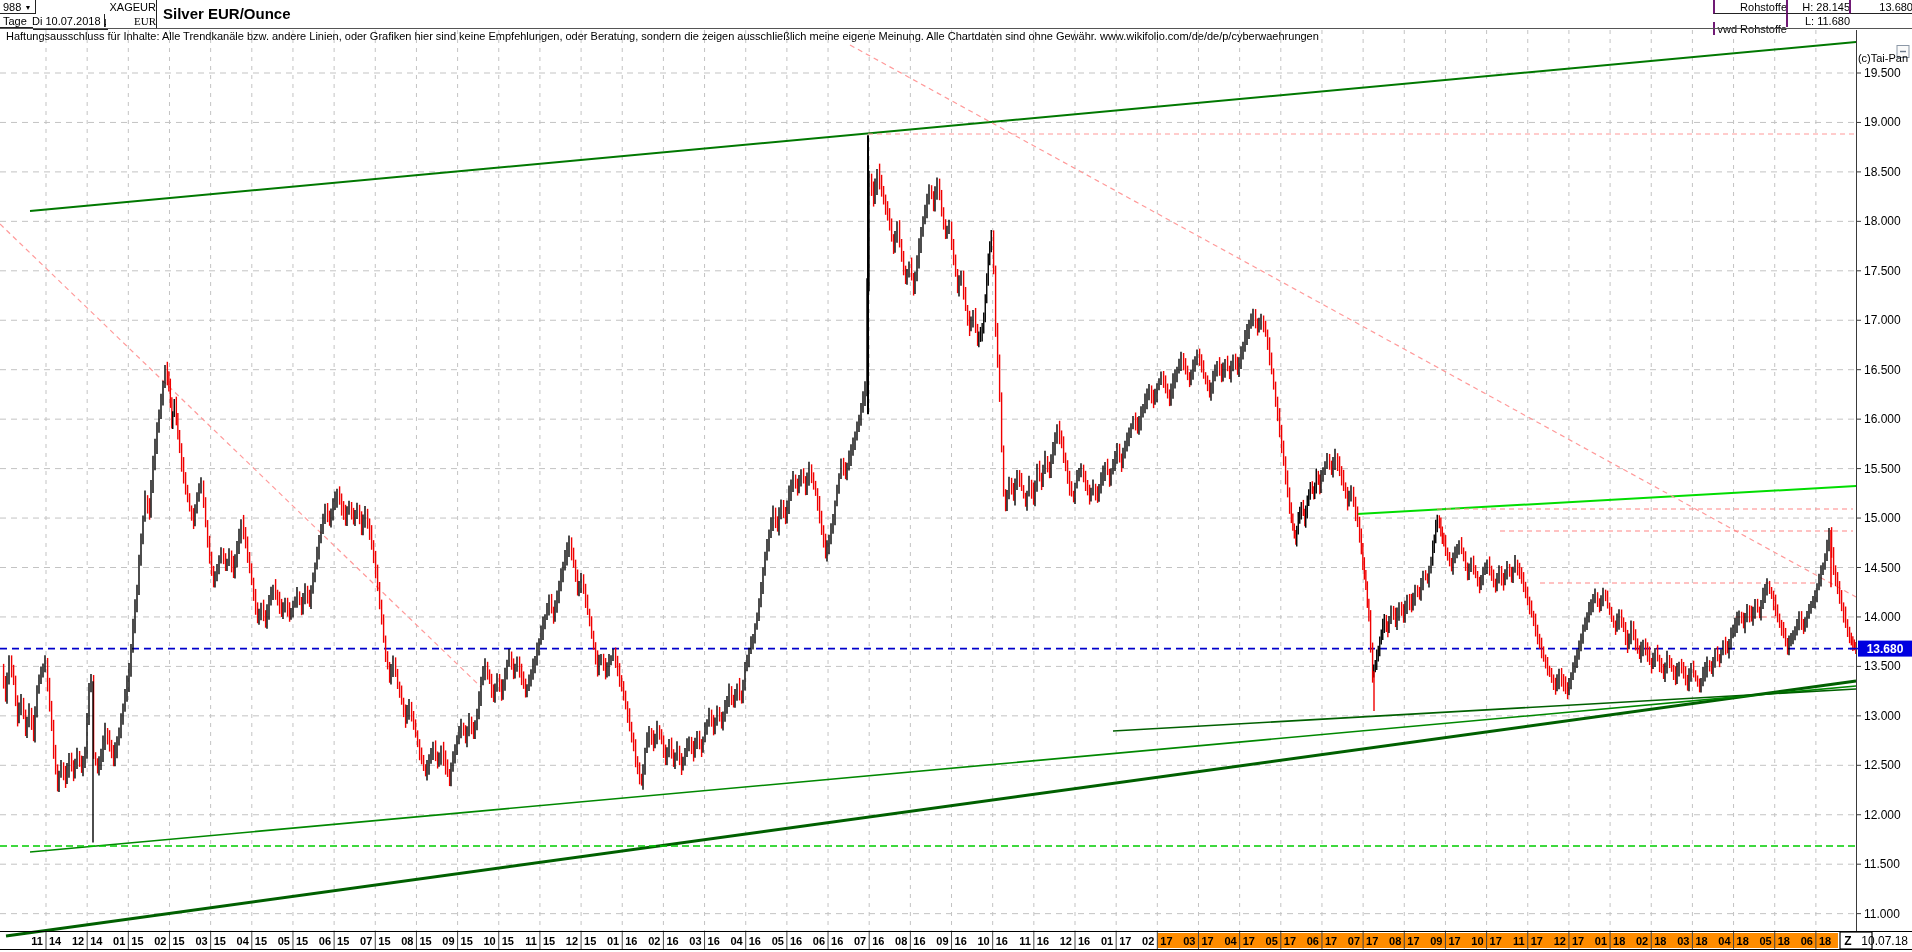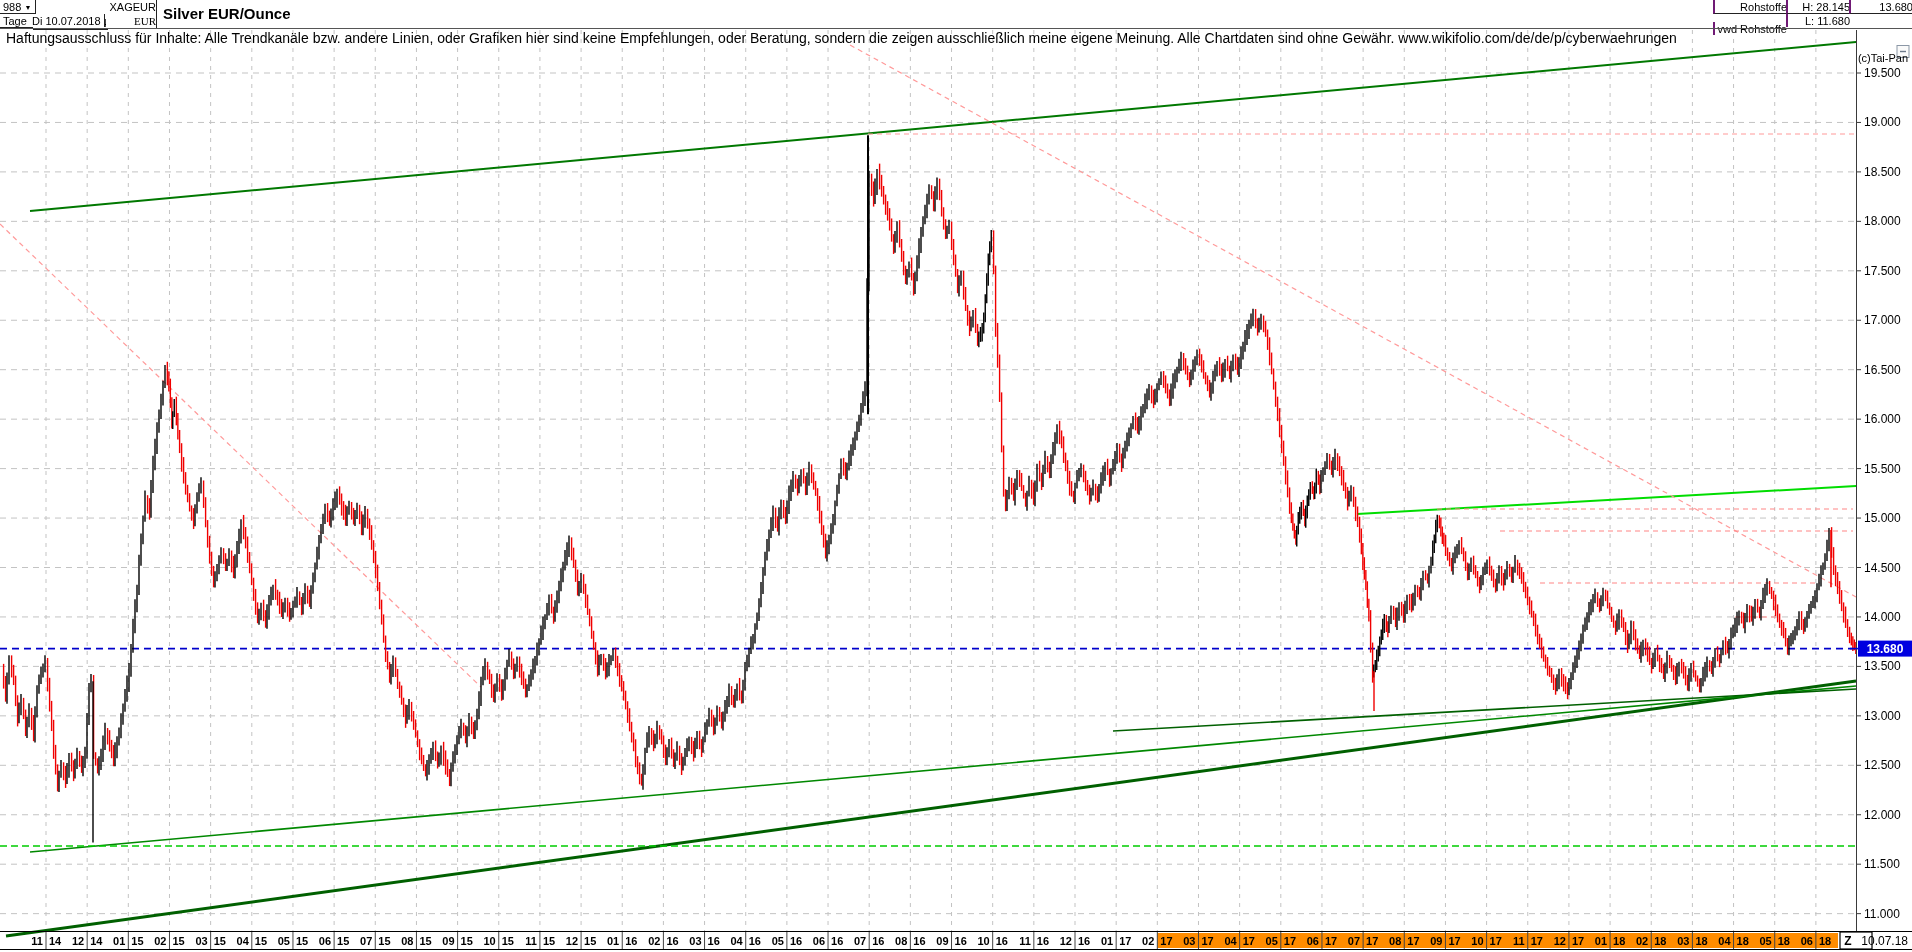--- a/index.html
+++ b/index.html
@@ -5,21 +5,21 @@
   html,body{margin:0;padding:0;background:#fff;}
   #app{position:relative;width:1912px;height:952px;background:#fff;overflow:hidden;
        font-family:"Liberation Sans",sans-serif;color:#000;}
   .cell{position:absolute;font-size:11px;line-height:14px;white-space:nowrap;overflow:hidden;background:#fff;}
   .bR{border-right:1px solid #222;}
   .bB{border-bottom:1px solid #222;}
   .bL{border-left:2px solid #701a75;}
   .arrow{font-size:7px;vertical-align:1px;}
   #title{position:absolute;left:163px;top:0;height:28px;line-height:28px;
          font-size:15px;font-weight:bold;background:transparent;}
-  #disclaimer{position:absolute;left:6px;top:30px;font-size:14px;background:transparent;white-space:nowrap;}
+  #disclaimer{position:absolute;left:6px;top:30px;font-size:11px;background:transparent;white-space:nowrap;}
   #copyright{position:absolute;right:4px;top:29px;font-size:11px;background:transparent;margin-top:23px;}
   #chart-svg{position:absolute;left:0;top:0;}
   .hdr-right{text-align:right;padding-right:4px;}
   .hdr-center{text-align:right;}
 </style>
 </head>
 <body>
 
 <div id="app">
 

